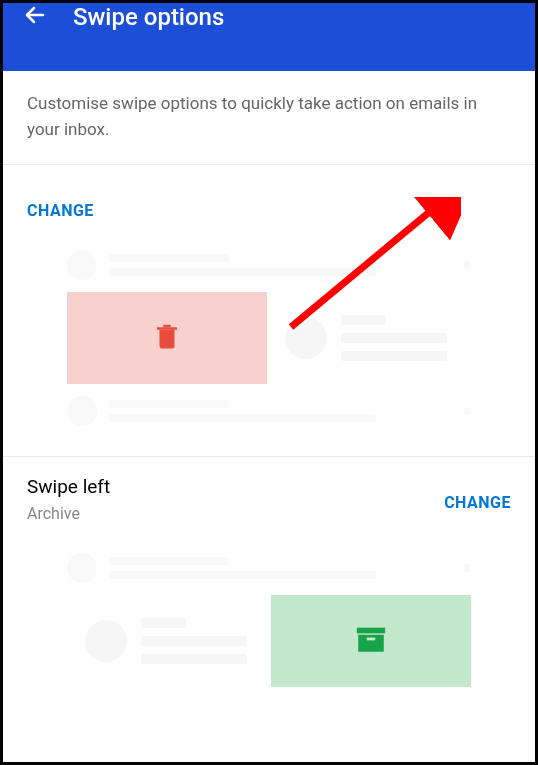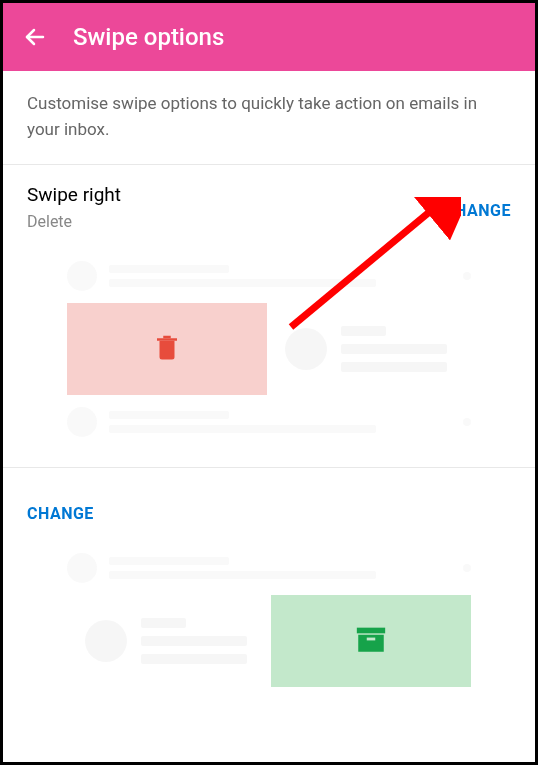--- a/index.html
+++ b/index.html
@@ -6,24 +6,23 @@
     body {
       font-family: -apple-system, BlinkMacSystemFont, "Segoe UI", Roboto, sans-serif;
       background: #fff;
       width: 538px;
       height: 765px;
       border: 3px solid #000;
       overflow: hidden;
       position: relative;
     }
     .header {
-      background: #ec4899;
+      background: #1d4ed8;
       height: 68px;
       display: flex;
-      align-items: center;
       padding: 0 20px;
       gap: 26px;
     }
     .back-arrow {
       width: 24px;
       height: 24px;
       cursor: pointer;
     }
     .header-title {
       color: #fff;
@@ -161,24 +160,20 @@
       <polyline points="11,5 4,12 11,19"></polyline>
     </svg>
   </span>
   <span class="header-title">Swipe options</span>
 </div>
 
 <div class="description">Customise swipe options to quickly take action on emails in your inbox.</div>
 
 <div class="section">
   <div class="section-header">
-    <div class="section-title-group">
-      <div class="section-title">Swipe right</div>
-      <div class="section-subtitle">Delete</div>
-    </div>
     <div class="change-btn">CHANGE</div>
   </div>
 
   <div class="preview">
     <div class="preview-row faded">
       <div class="avatar-ph"></div>
       <div class="lines-ph">
         <div class="line-ph short"></div>
         <div class="line-ph long"></div>
       </div>
@@ -220,20 +215,24 @@
       <marker id="arrowhead" markerWidth="10" markerHeight="10" refX="1" refY="5" orient="auto">
         <polygon points="0 0, 10 5, 0 10" fill="#ff0000"></polygon>
       </marker>
     </defs>
     <line x1="10" y1="130" x2="152" y2="12" stroke="#ff0000" stroke-width="7" marker-end="url(#arrowhead)"></line>
   </svg>
 </div>
 
 <div class="section" style="border-bottom:none;">
   <div class="section-header">
+    <div class="section-title-group">
+      <div class="section-title">Swipe left</div>
+      <div class="section-subtitle">Archive</div>
+    </div>
     <div class="change-btn">CHANGE</div>
   </div>
 
   <div class="preview">
     <div class="preview-row faded">
       <div class="avatar-ph"></div>
       <div class="lines-ph">
         <div class="line-ph short"></div>
         <div class="line-ph long"></div>
       </div>

